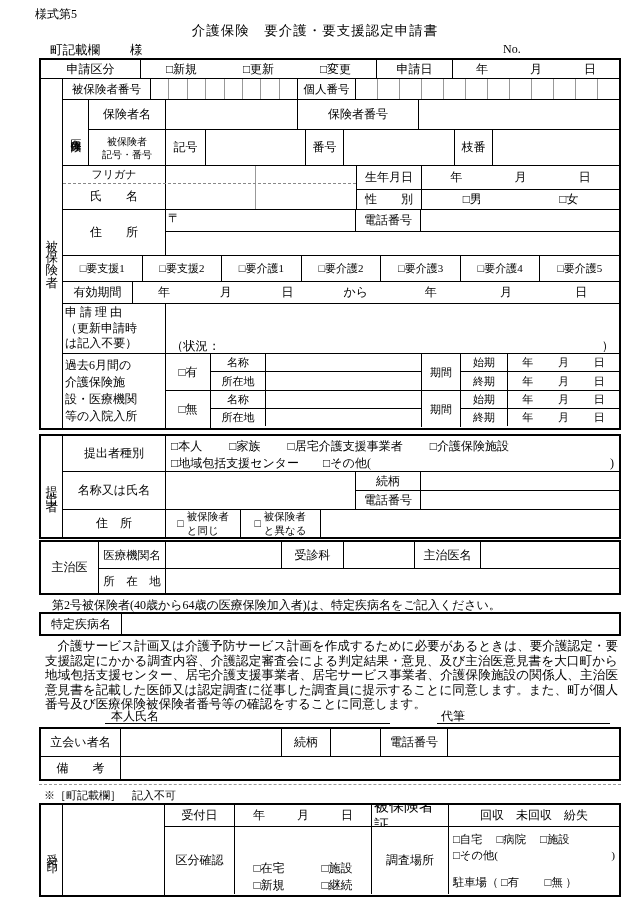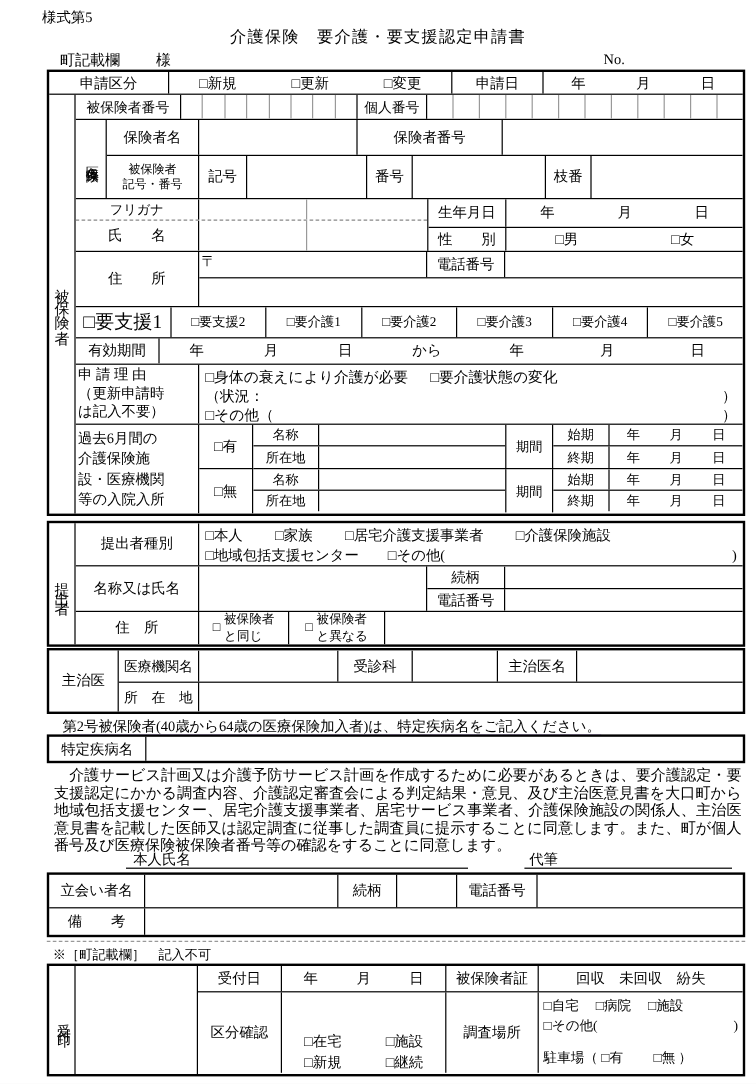--- a/index.html
+++ b/index.html
@@ -163,21 +163,21 @@
             </div>
             <div class="r nb" style="height:23px;">
               <div class="c nr" style="flex:1;"></div>
             </div>
           </div>
         </div>
 
         <div class="r" style="height:48px;">
           <div class="colgrp" style="flex:1;">
             <div class="r" style="height:26px;">
-              <div class="c" style="flex:1;font-size:16px;">
+              <div class="c" style="flex:1;font-size:11px;">
                   <span class="cb">□要支援1</span>
                 </div>
               <div class="c" style="flex:1;font-size:11px;">
                   <span class="cb">□要支援2</span>
                 </div>
               <div class="c" style="flex:1;font-size:11px;">
                   <span class="cb">□要介護1</span>
                 </div>
               <div class="c" style="flex:1;font-size:11px;">
                   <span class="cb">□要介護2</span>
@@ -209,26 +209,21 @@
               </div>
             </div>
           </div>
         </div>
 
         <div class="r" style="height:50px;">
           <div class="c pre l left" style="width:103px;">申 請 理 由
 （更新申請時
 は記入不要）</div>
           <div class="c nr block" style="flex:1;line-height:16px;font-size:12.3px;">
-            <div>
-              <span class="cb">□身体の衰えにより介護が必要</span>
-              <span>　</span>
-              <span class="cb">□要介護状態の変化</span>
-            </div>
-            <div style="display:flex;">
+            <div style="display:flex;margin-top:32px;">
               <span>（状況：</span>
               <span class="spacer"></span>
               <span>）</span>
             </div>
             <div style="display:flex;">
               <span class="cb">□その他（</span>
               <span class="spacer"></span>
               <span>）</span>
             </div>
           </div>
@@ -442,21 +437,21 @@
       </div>
       <div class="c" style="width:102px;"></div>
       <div class="colgrp" style="flex:1;">
         <div class="r" style="height:22px;">
           <div class="c" style="width:70px;">受付日</div>
           <div class="c nr ymd" style="width:137px;border-right:1px solid #000;">
             <span>年</span>
             <span>月</span>
             <span>日</span>
           </div>
-          <div class="c" style="width:77px;font-size:12px;">被保険者証</div>
+          <div class="c" style="width:77px;font-size:15px;">被保険者証</div>
           <div class="c nr" style="flex:1;">回収　未回収　紛失</div>
         </div>
         <div class="r nb" style="height:67px;">
           <div class="c" style="width:70px;">区分確認</div>
           <div class="c" style="width:137px;padding:0;">
             <div class="colgrp" style="width:100%;height:100%;justify-content:flex-end;">
               <div style="display:flex;justify-content:space-around;">
                 <span class="cb">□在宅</span>
                 <span class="cb">□施設</span>
               </div>

